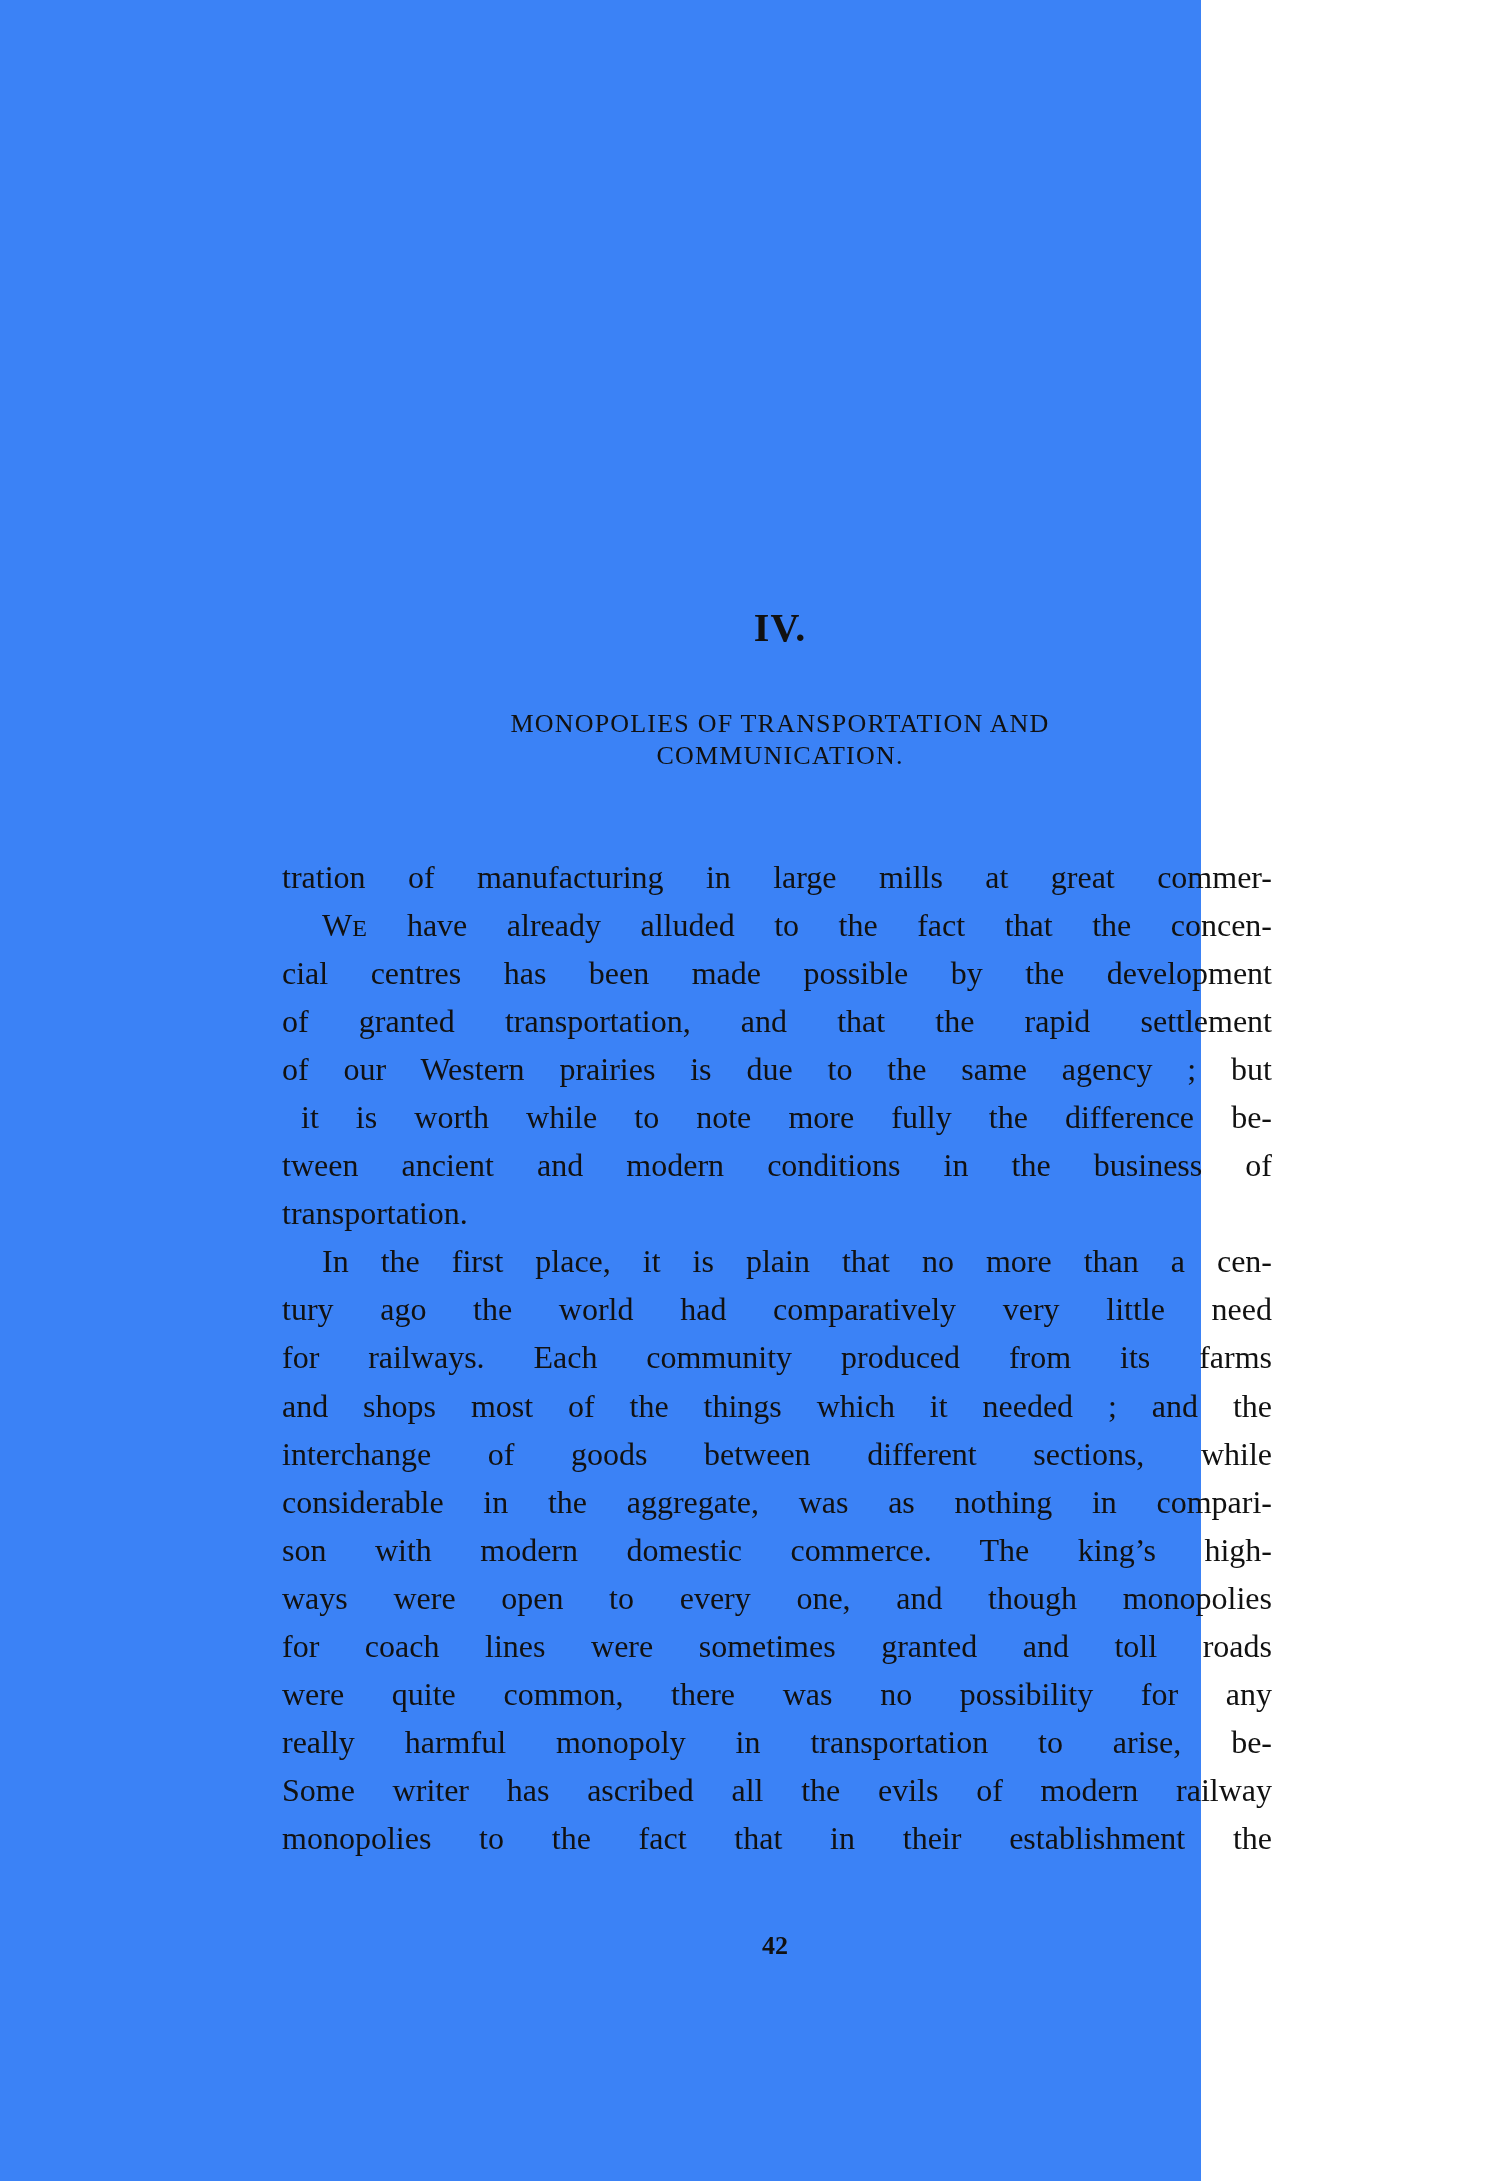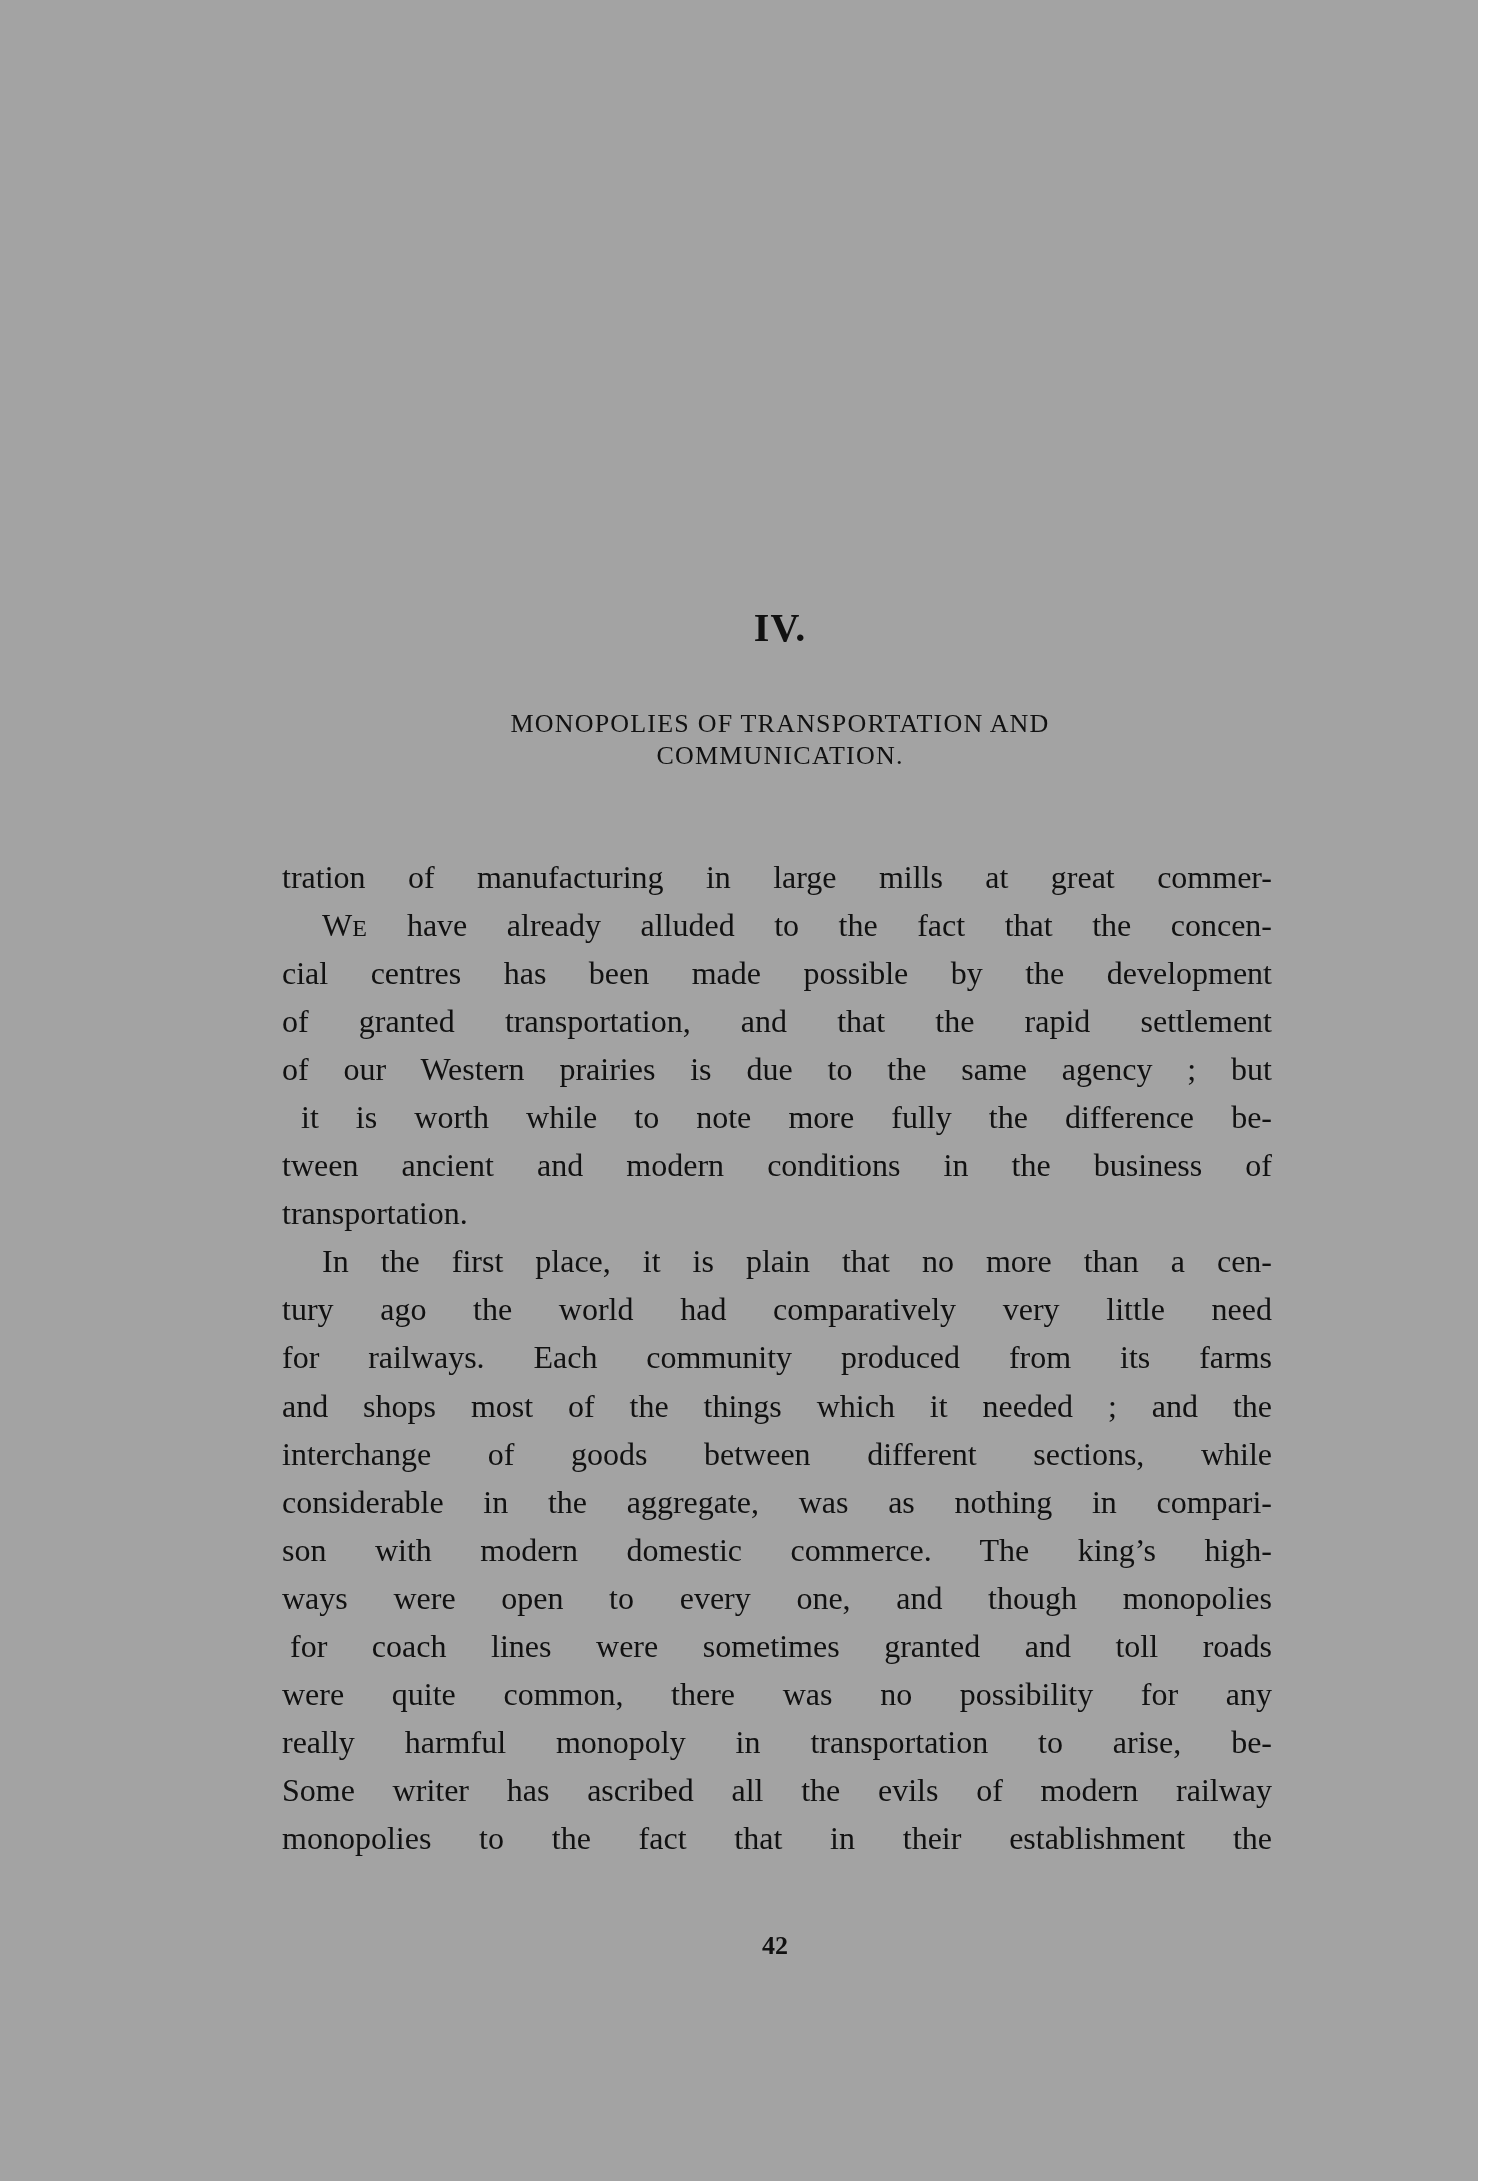--- a/index.html
+++ b/index.html
@@ -11,23 +11,23 @@
       width: 1502px;
       height: 2181px;
       position: relative;
       overflow: hidden;
       font-family: "Liberation Serif", "DejaVu Serif", serif;
       color: #111111;
     }
     .page {
       position: absolute;
       left: 0; top: 0;
-      width: 1478px;
+      width: 1201px;
       height: 2181px;
-      background: #a3a3a3;
+      background: #3b82f6;
     }
     .chapter-number {
       position: absolute;
       top: 604px;
       left: 0;
       width: 1560px;
       text-align: center;
       font-size: 40px;
       font-weight: bold;
       letter-spacing: 1px;
@@ -112,21 +112,21 @@
 
     <div>
       <span class="line indent" style="white-space: normal; overflow: hidden;">In the first place, it is plain that no more than a cen-</span>
       <span class="line" style="white-space: normal; overflow: hidden;">tury ago the world had comparatively very little need</span>
       <span class="line" style="white-space: normal; overflow: hidden;">for railways.  Each community produced from its farms</span>
       <span class="line" style="white-space: normal; overflow: hidden;">and shops most of the things which it needed ; and the</span>
       <span class="line" style="white-space: normal; overflow: hidden;">interchange of goods between different sections, while</span>
       <span class="line" style="white-space: normal; overflow: hidden;">considerable in the aggregate, was as nothing in compari-</span>
       <span class="line" style="white-space: normal; overflow: hidden;">son with modern domestic commerce.  The king’s high-</span>
       <span class="line" style="white-space: normal; overflow: hidden;">ways were open to every one, and though monopolies</span>
-      <span class="line" style="white-space: normal; overflow: hidden; margin-left: 8px;">for coach lines were sometimes granted and toll roads</span>
+      <span class="line" style="white-space: normal; overflow: hidden;">for coach lines were sometimes granted and toll roads</span>
       <span class="line" style="white-space: normal; overflow: hidden;">were quite common, there was no possibility for any</span>
       <span class="line" style="white-space: normal; overflow: hidden;">really harmful monopoly in transportation to arise, be-</span>
       <span class="line" style="white-space: normal; overflow: hidden;">Some writer has ascribed all the evils of modern railway</span>
       <span class="line" style="white-space: normal; overflow: hidden;">monopolies to the fact that in their establishment the</span>
     </div>
 
   </div>
 
   <div class="page-number">42</div>
 

